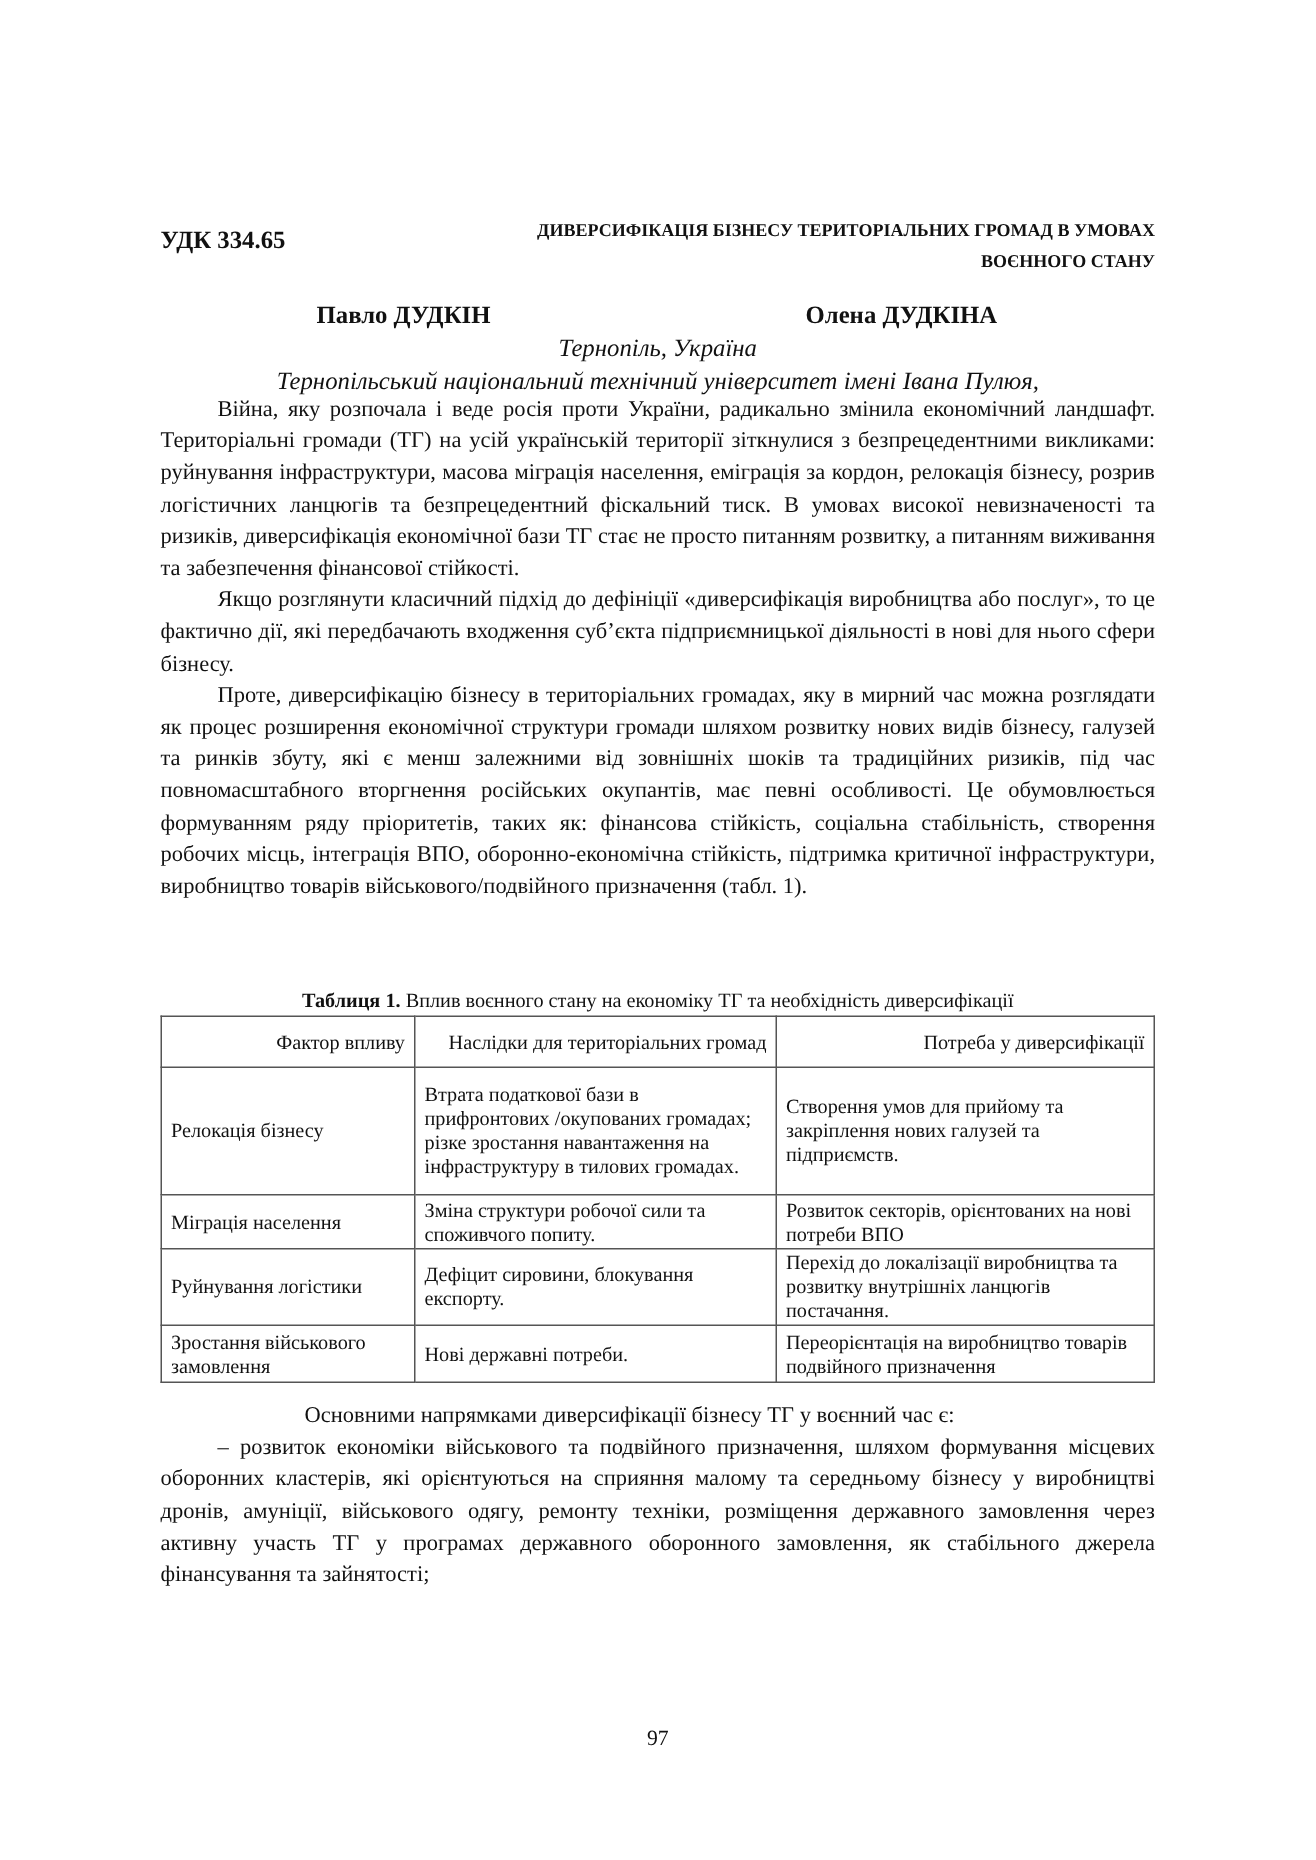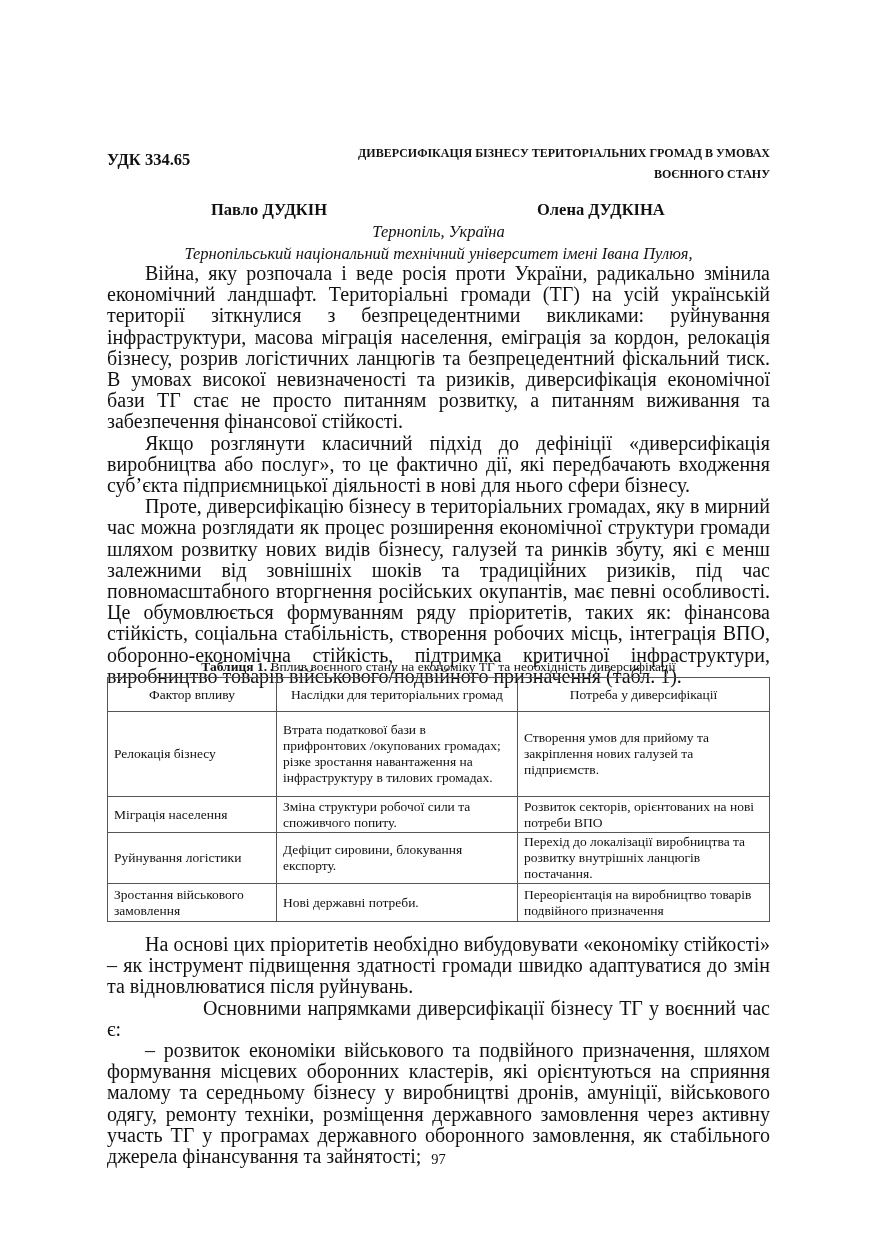--- a/index.html
+++ b/index.html
@@ -7,32 +7,32 @@
          font-family: "Liberation Serif", "DejaVu Serif", serif; color: #111; }
   .page { position: absolute; left: 107px; top: 0; width: 663px; }
   .udk { position: absolute; top: 104px; left: 0; font-weight: bold; font-size: 16.5px; margin-top: 46px; }
   .title { position: absolute; top: 143px; left: 0; width: 663px; text-align: right;
            font-weight: bold; font-size: 12px; line-height: 21px; }
   .authors { position: absolute; top: 200px; left: 0; width: 663px; font-weight: bold; font-size: 16.5px; }
   .author1 { position: absolute; left: 104px; }
   .author2 { position: absolute; left: 430px; }
   .affil { position: absolute; top: 221px; left: 0; width: 663px; text-align: center;
            font-style: italic; font-size: 16.5px; line-height: 21.5px; }
-  .body { position: absolute; left: 0; width: 663px; font-size: 20px; line-height: 21.2px;
+  .body { position: absolute; left: 0; width: 663px; font-size: 15px; line-height: 21.2px;
           text-align: justify; }
   .body p { margin: 0; text-indent: 38px; }
   .p1 { top: 263px; }
   .p4 { top: 934px; }
   .centered-indent { text-indent: 96px !important; }
   .tcap { position: absolute; top: 659px; left: 0; width: 663px; text-align: center; font-size: 13.5px; }
   .tcap b { font-weight: bold; text-align: center; }
   table { position: absolute; top: 677px; left: 0; width: 663px; border-collapse: collapse;
           font-size: 13.5px; line-height: 16px; }
   td, th { border: 1px solid #555; padding: 1px 6px; vertical-align: middle; font-weight: normal; text-align: left; }
-  th { text-align: center; height: 31px; }
+  th { text-align: right; height: 31px; }
   .c1 { width: 156px; }
   .c2 { width: 228px; }
   .r1 td { height: 82px; }
   .r2 td { height: 33px; }
   .r3 td { height: 45px; }
   .r4 td { height: 35px; }
   .pagenum { position: absolute; top: 1151px; left: 0; width: 663px; text-align: center; font-size: 14.5px; }
 </style>
 </head>
 <body>
@@ -86,19 +86,18 @@
     </tr>
     <tr class="r4">
       <td>Зростання військового замовлення</td>
       <td>Нові державні потреби.</td>
       <td>Переорієнтація на виробництво товарів подвійного призначення</td>
     </tr>
   </tbody>
     </table>
 
   <div class="body p4">
-    <p>На основі цих пріоритетів необхідно вибудовувати «економіку стійкості» – як інструмент підвищення здатності громади швидко адаптуватися до змін та відновлюватися після руйнувань.</p>
     <p class="centered-indent">Основними напрямками диверсифікації бізнесу ТГ у воєнний час є:</p>
     <p>– розвиток економіки військового та подвійного призначення, шляхом формування місцевих оборонних кластерів, які орієнтуються на сприяння малому та середньому бізнесу у виробництві дронів, амуніції, військового одягу, ремонту техніки, розміщення державного замовлення через активну участь ТГ у програмах державного оборонного замовлення, як стабільного джерела фінансування та зайнятості;</p>
   </div>
 
   <div class="pagenum">97</div>
 </div>
 
 </body></html>

